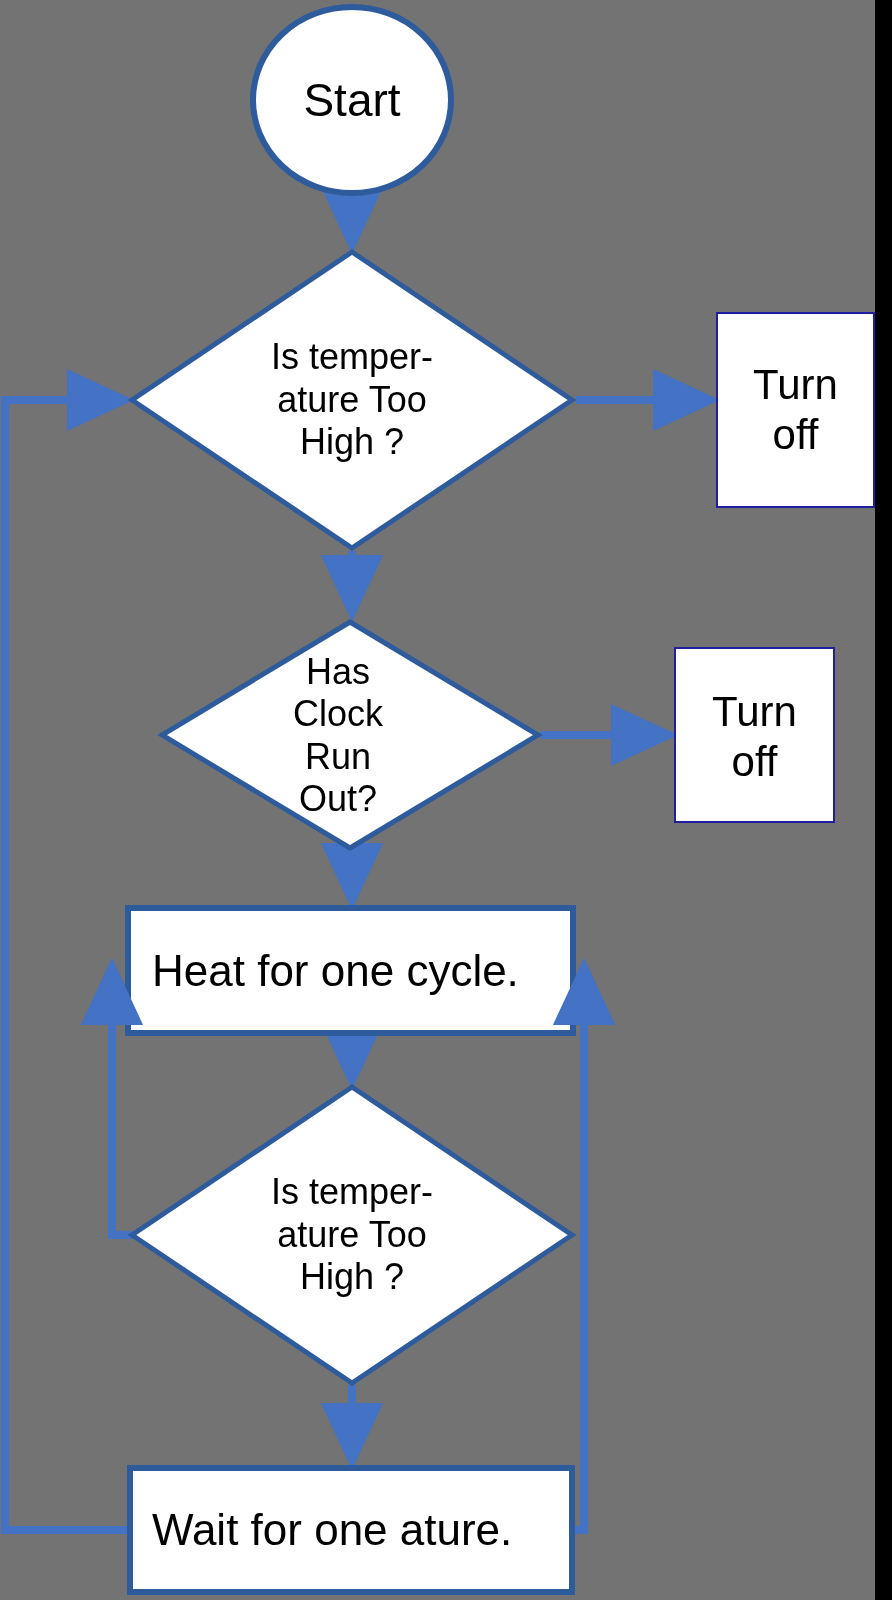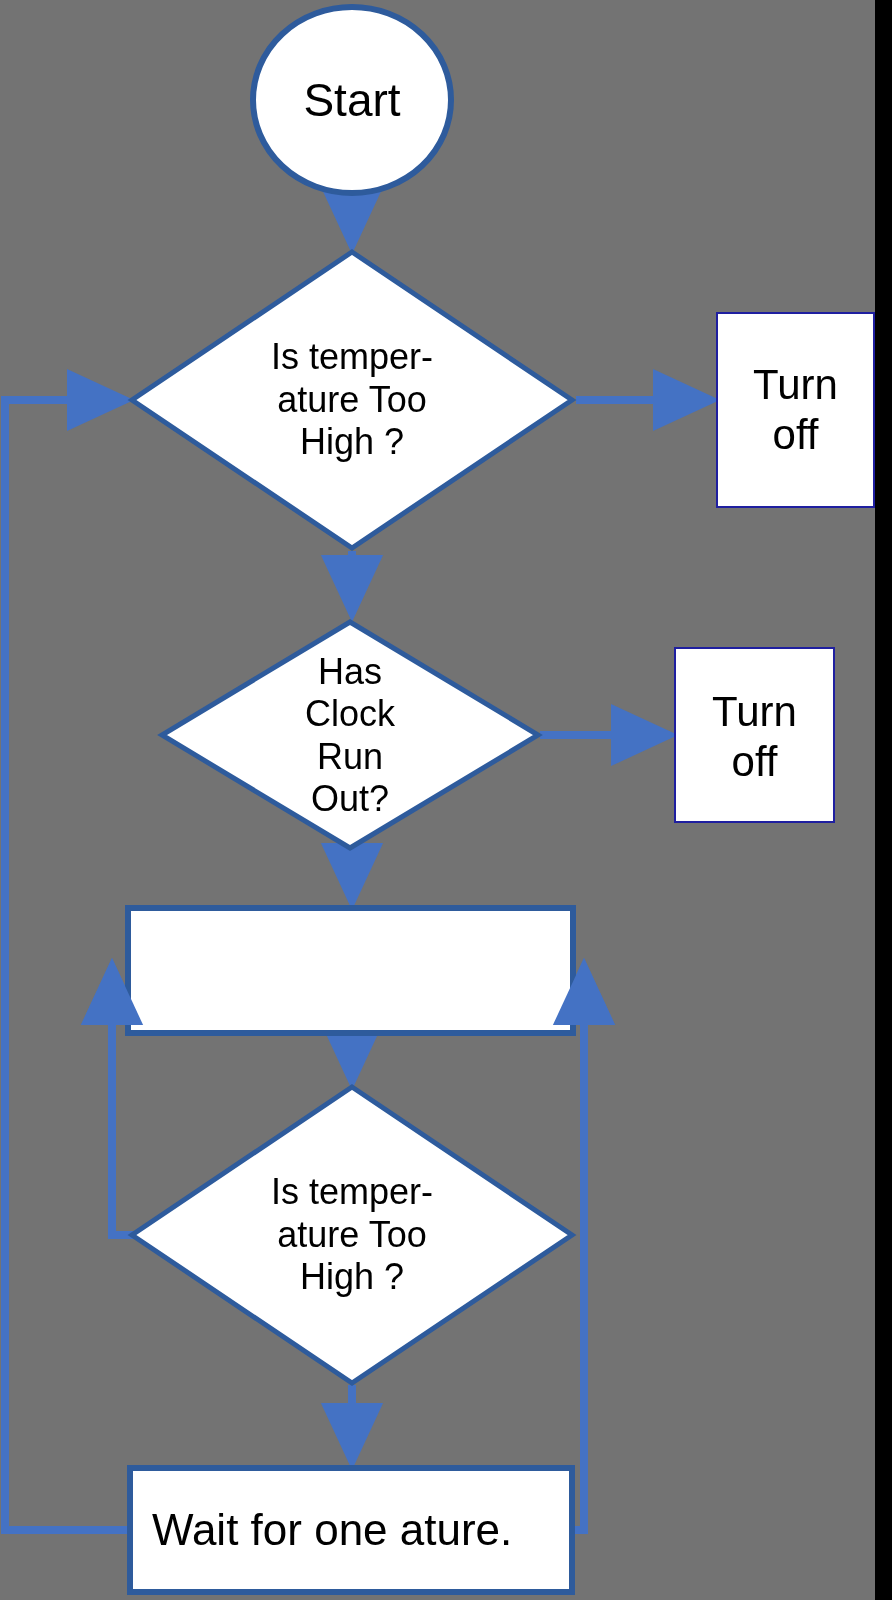--- a/index.html
+++ b/index.html
@@ -33,21 +33,21 @@
     justify-content: center;
     text-align: center;
     color: #000000;
     line-height: 1.18;
     white-space: pre-line;
     pointer-events: none;
   }
   .lbl-start     { left: 252px; top:   30px; width: 200px; height: 140px; font-size: 46px; }
   .lbl-diamond1  { left: 232px; top:  320px; width: 240px; height: 160px; font-size: 36px; }
   .lbl-turnoff1  { left: 717px; top:  340px; width: 157px; height: 140px; font-size: 42px; }
-  .lbl-diamond2  { left: 250px; top:  628px; width: 200px; height: 215px; font-size: 36px; }
+  .lbl-diamond2  { left: 238px; top:  628px; width: 200px; height: 215px; font-size: 36px; }
   .lbl-turnoff2  { left: 675px; top:  672px; width: 159px; height: 130px; font-size: 42px; }
   .lbl-heat      { left: 140px; top:  908px; width: 420px; height: 125px; font-size: 44px;
                    justify-content: flex-start; padding-left: 12px; box-sizing: border-box; }
   .lbl-diamond3  { left: 232px; top: 1155px; width: 240px; height: 160px; font-size: 36px; }
   .lbl-wait      { left: 140px; top: 1468px; width: 420px; height: 124px; font-size: 44px;
                    justify-content: flex-start; padding-left: 12px; box-sizing: border-box; }
 </style>
 </head>
 <body>
 
@@ -115,20 +115,21 @@
 off</div>
 
   <div class="node-label lbl-diamond2">Has
 Clock
 Run
 Out?</div>
 
   <div class="node-label lbl-turnoff2">Turn
 off</div>
 
+  <div class="node-label lbl-heat">Heat for one cycle.</div>
 
   <div class="node-label lbl-diamond3">Is temper-
 ature Too
 High ?</div>
 
   <div class="node-label lbl-wait">Wait for one ature.</div>
 
 </div>
 
 </body></html>

